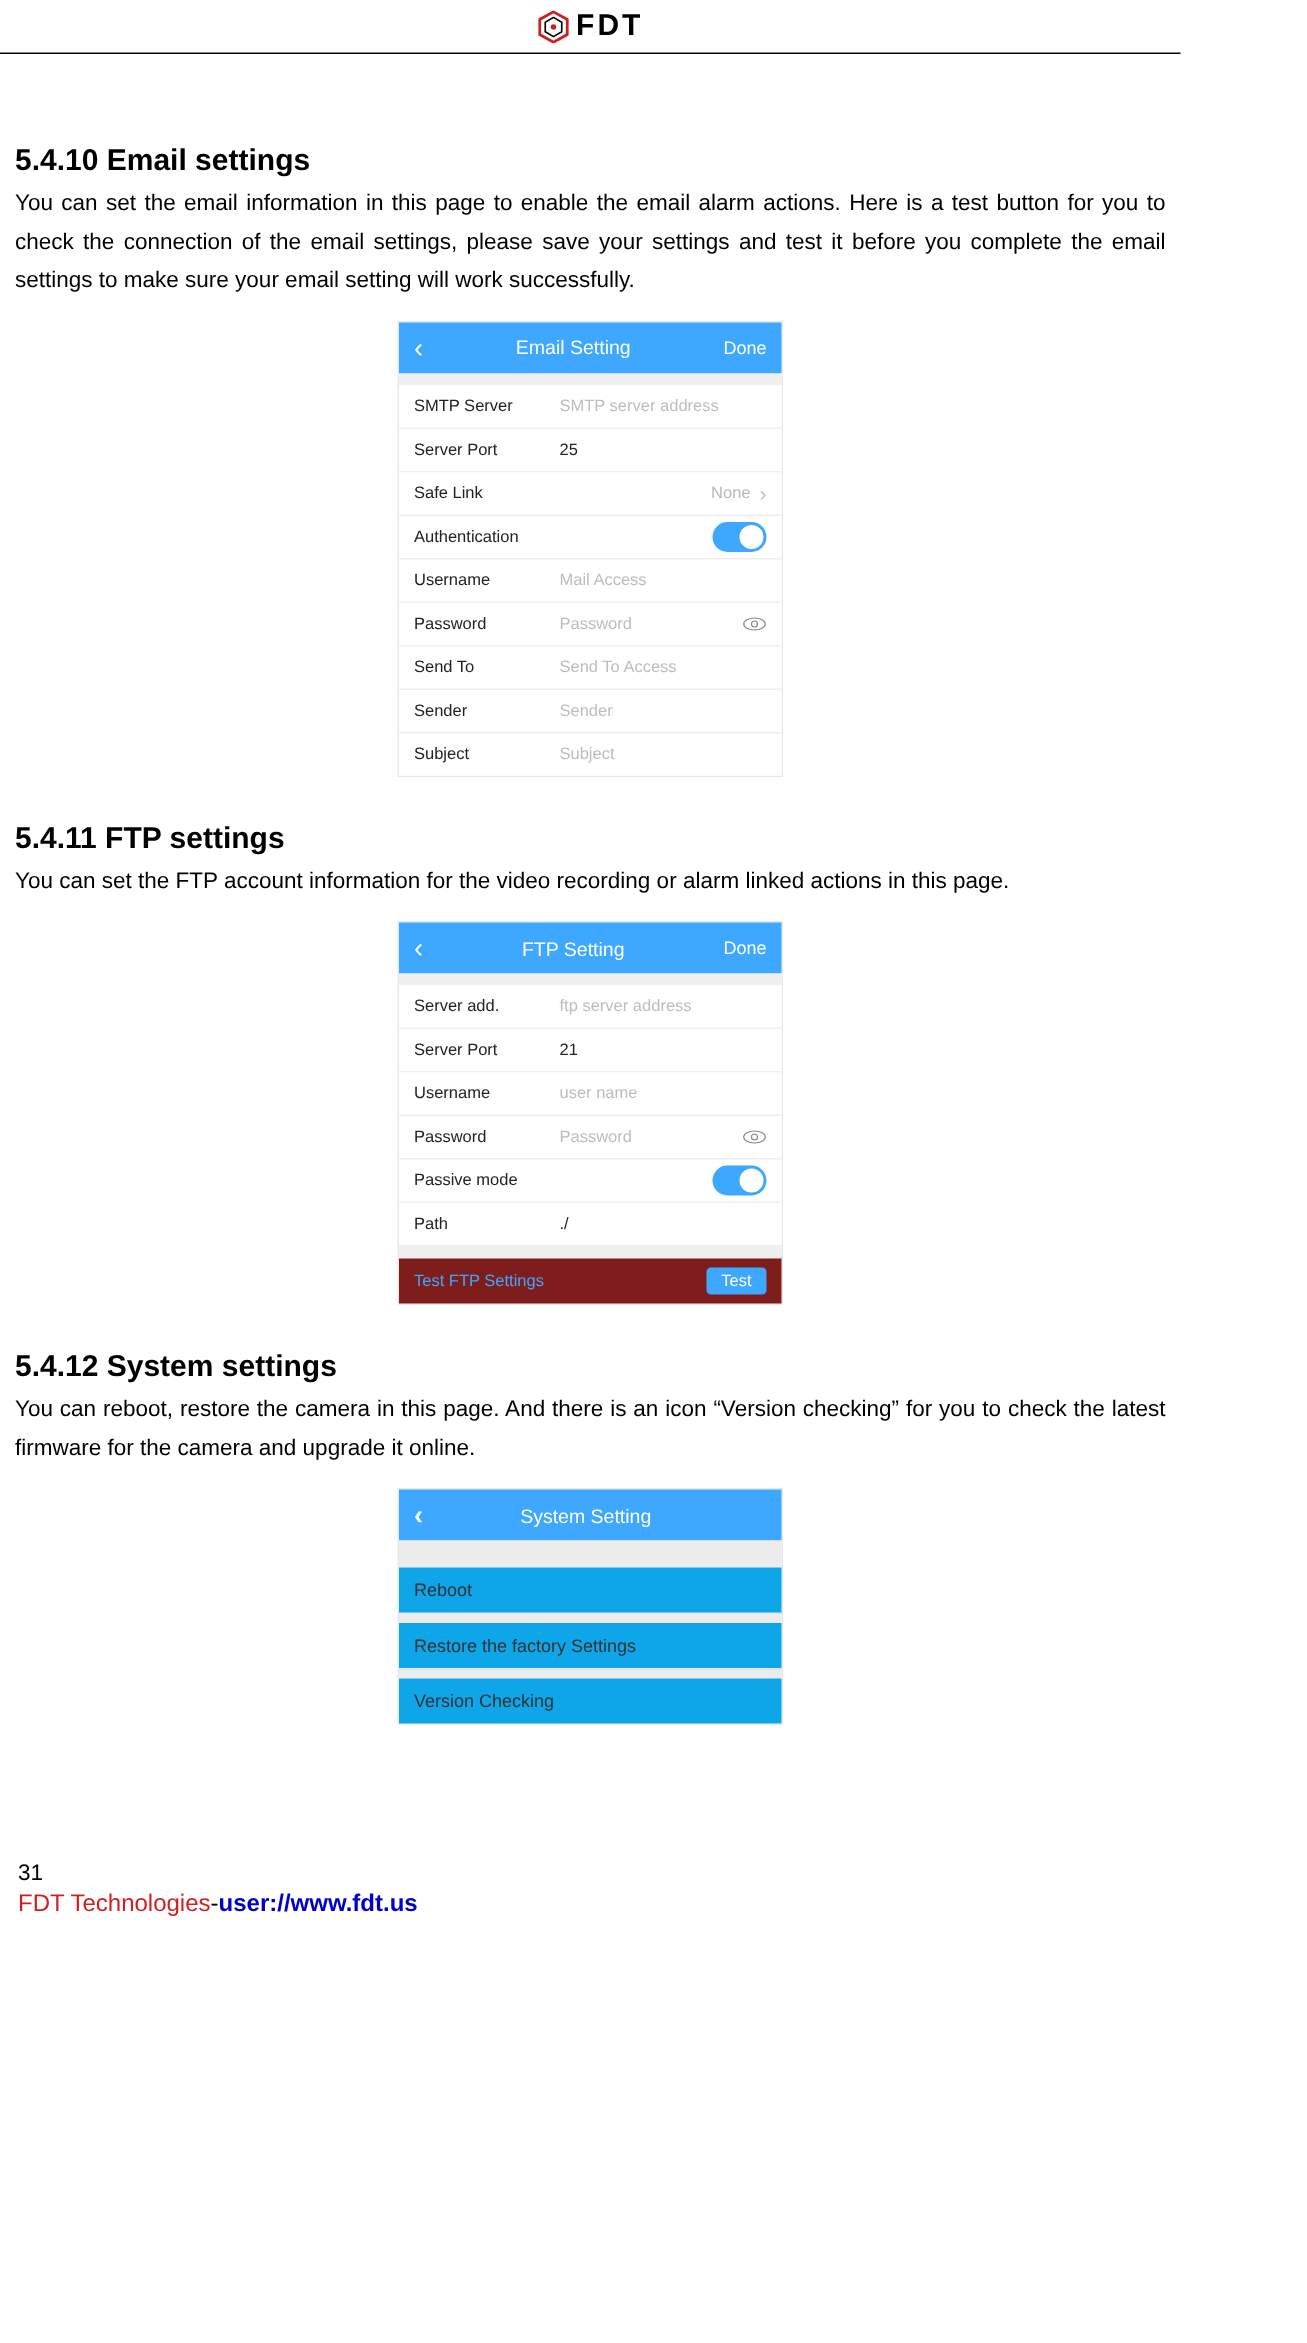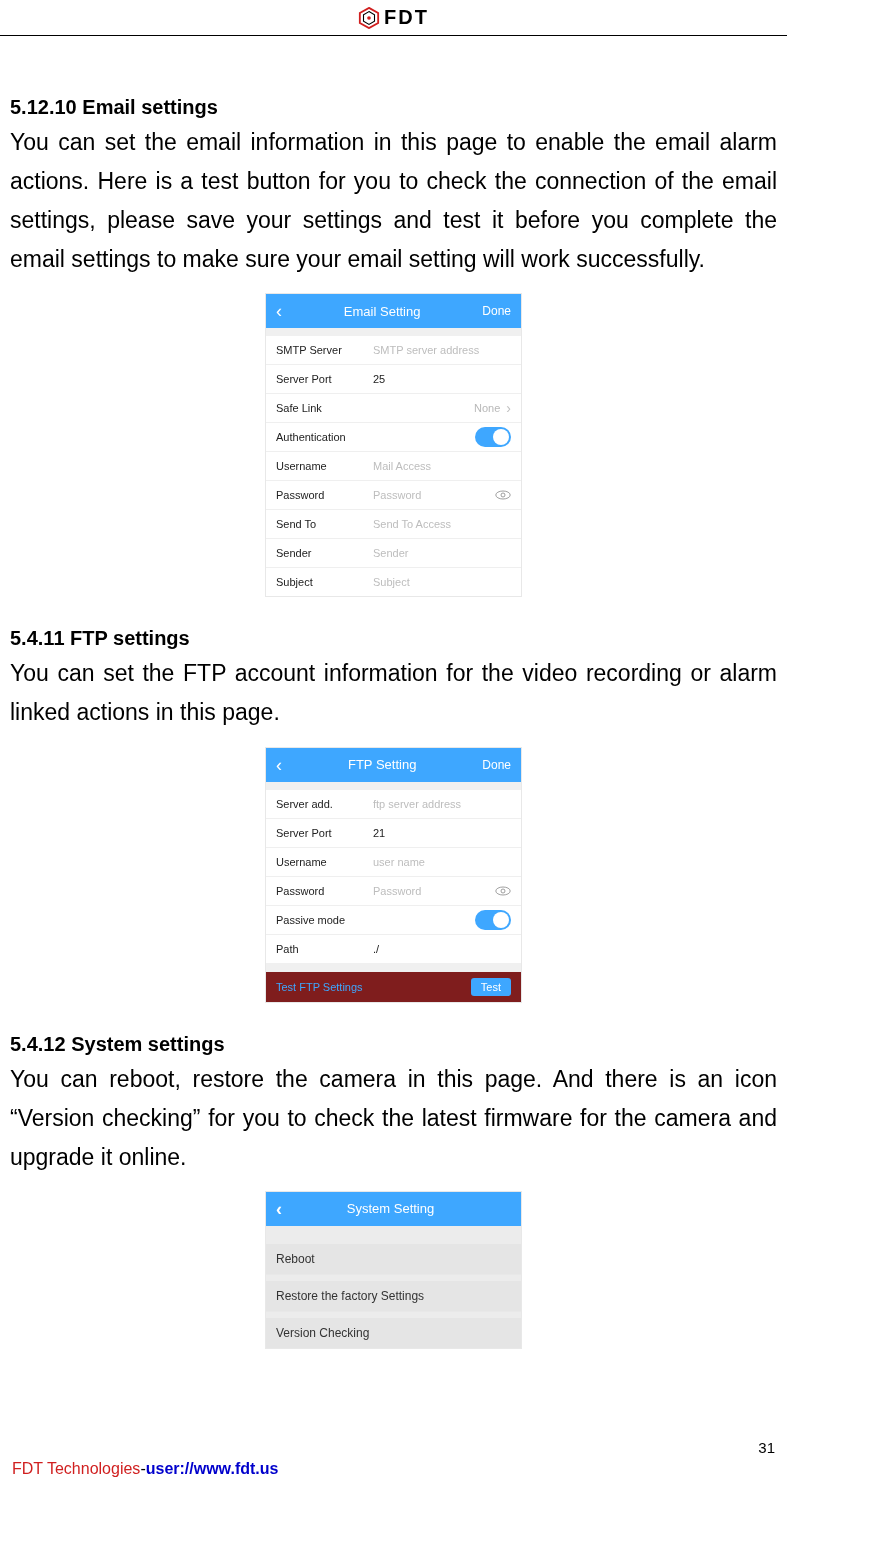--- a/index.html
+++ b/index.html
@@ -36,21 +36,21 @@
   .content {
     padding: 50px 10px 0 10px;
   }
   h3 {
     font-family: Arial, sans-serif;
     font-weight: 700;
     font-size: 20px;
     margin: 10px 0 4px 0;
   }
   p.body {
-    font-size: 23px;
+    font-size: 15px;
     line-height: 1.7;
     margin: 0 0 14px 0;
     text-align: justify;
   }
   .screen-frame {
     width: 255px;
     margin: 0 auto 30px auto;
     border: 1px solid #e8e8e8;
     background: #fff;
     font-size: 12px;
@@ -147,39 +147,39 @@
     font-size: 11px;
   }
   .test-btn {
     background: #3ea7ff;
     color: #fff;
     border-radius: 3px;
     padding: 3px 10px;
     font-size: 11px;
   }
   .system-row {
-    background: #e5e5e5;
+    background: #0ea5e9;
     padding: 8px 10px;
     font-size: 12px;
     color: #333;
     border-bottom: 1px solid #e8e8e8;
   }
   .system-gap {
     background: #ececec;
     height: 10px;
   }
   .system-gap.small { height: 6px; }
   .footer {
     position: relative;
     margin-top: 90px;
     padding: 0 12px 20px 12px;
     font-size: 16px;
   }
   .footer .pagenum {
-    text-align: right;
+    text-align: left;
     font-size: 15px;
     margin-bottom: 4px;
   }
   .footer .company { color: #d01f1f; }
   .footer .dash { color: #000; }
   .footer .url {
     color: #0000cc;
     font-weight: 700;
   }
 </style>
@@ -194,21 +194,21 @@
         <polygon points="12,1 22,6.5 22,17.5 12,23 2,17.5 2,6.5" fill="none" stroke="#d01f1f" stroke-width="2"></polygon>
         <polygon points="12,5 18,8.5 18,15.5 12,19 6,15.5 6,8.5" fill="none" stroke="#000" stroke-width="1.2"></polygon>
         <circle cx="12" cy="12" r="2" fill="#d01f1f"></circle>
       </svg>
       <span>FDT</span>
     </div>
   </div>
 
   <div class="content">
 
-    <h3>5.12.10 Email settings</h3>
+    <h3>5.4.10 Email settings</h3>
     <p class="body">You can set the email information in this page to enable the email alarm actions. Here is a test button for you to check the connection of the email settings, please save your settings and test it before you complete the email settings to make sure your email setting will work successfully.</p>
 
     <div class="screen-frame">
       <div class="screen-header">
         <span class="back">‹</span>
         <span class="title">Email Setting</span>
         <span class="done">Done</span>
       </div>
       <div class="screen-spacer"></div>
       <div>

